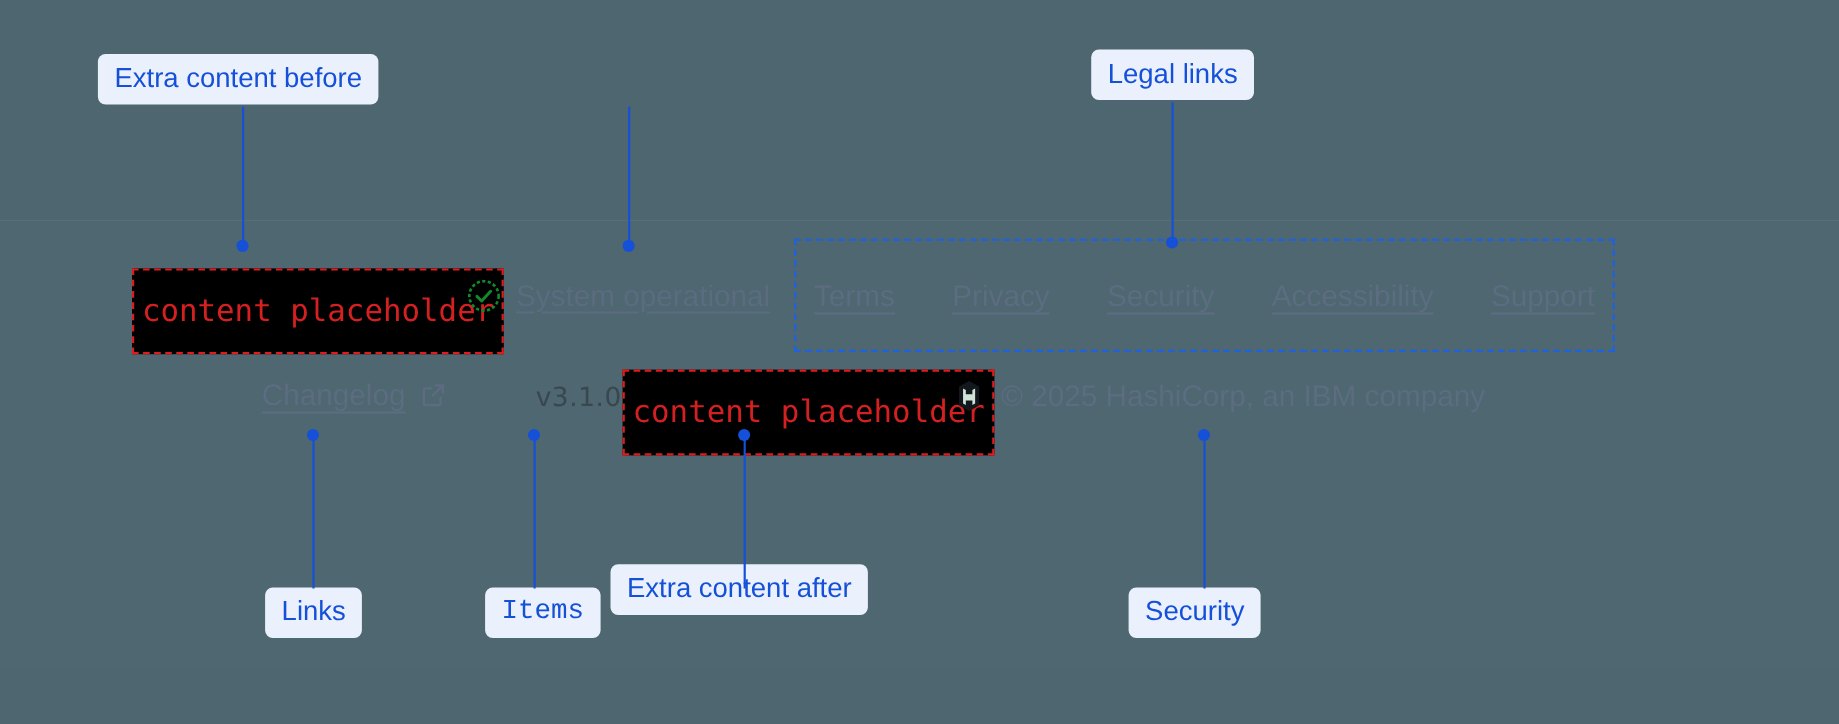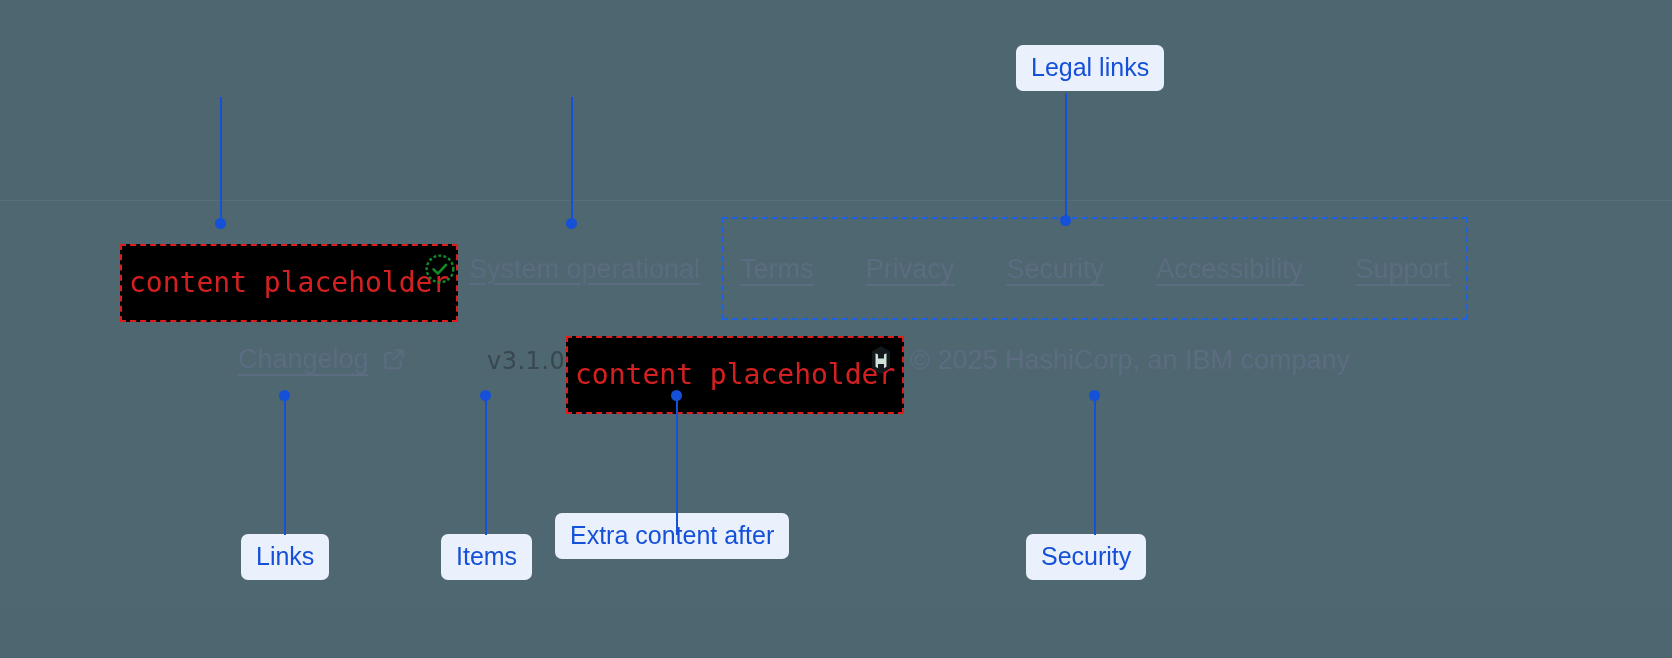--- a/index.html
+++ b/index.html
@@ -179,23 +179,23 @@
   .copyright {
     font-size: 27px;
     line-height: 34px;
     color: #5c6c81;
     white-space: nowrap;
   }
 
   
   #c-extra-before { left: 89px;  top: 49px; }
   #c-status-link  { left: 498px; top: 49px; }
-  #c-legal-links  { left: 992px; top: 45px; margin-left: 24px; }
+  #c-legal-links  { left: 992px; top: 45px; }
   #c-links        { left: 241px; top: 534px; }
-  #c-items        { left: 441px; top: 534px; }
+  #c-items        { left: 441px; top: 534px; font-family: Liberation Mono, monospace; }
   #c-extra-after  { left: 555px; top: 513px; }
   #c-copyright    { left: 1026px;top: 534px; }
 
   #l-extra-before { left: 220px; top: 97px;  height: 127px; }
   #l-status-link  { left: 571px; top: 97px;  height: 127px; }
   #l-legal-links  { left: 1065px;top: 93px;  height: 129px; }
   #l-links        { left: 284px; top: 399px; height: 136px; }
   #l-items        { left: 485px; top: 399px; height: 136px; }
   #l-extra-after  { left: 676px; top: 399px; height: 136px; }
   #l-copyright    { left: 1094px;top: 399px; height: 136px; }
@@ -253,20 +253,21 @@
   <div id="brand">
     <span>
       <svg class="hashi-logo" viewBox="0 0 26 28" fill="none">
         <path d="M5 6.5L13 2l8 4.5v15L13 26l-8-4.5v-15z" fill="#12181c"></path>
         <path d="M10.4 9.2v3.4h5.2V9.2l2.2-1.2v12l-2.2 1.2v-3.6h-5.2v3.6L8.2 20V8l2.2 1.2z" fill="#cfe3d8"></path>
       </svg>
     </span>
     <span class="copyright">© 2025 HashiCorp, an IBM company</span>
   </div>
 
+  <div class="callout" id="c-extra-before">Extra content before</div>
   <div class="leader" id="l-extra-before"></div>
   <div class="leader-dot" id="d-extra-before"></div>
 
   <div class="leader" id="l-status-link"></div>
   <div class="leader-dot" id="d-status-link"></div>
 
   <div class="callout" id="c-legal-links">Legal links</div>
   <div class="leader" id="l-legal-links"></div>
   <div class="leader-dot" id="d-legal-links"></div>
 

